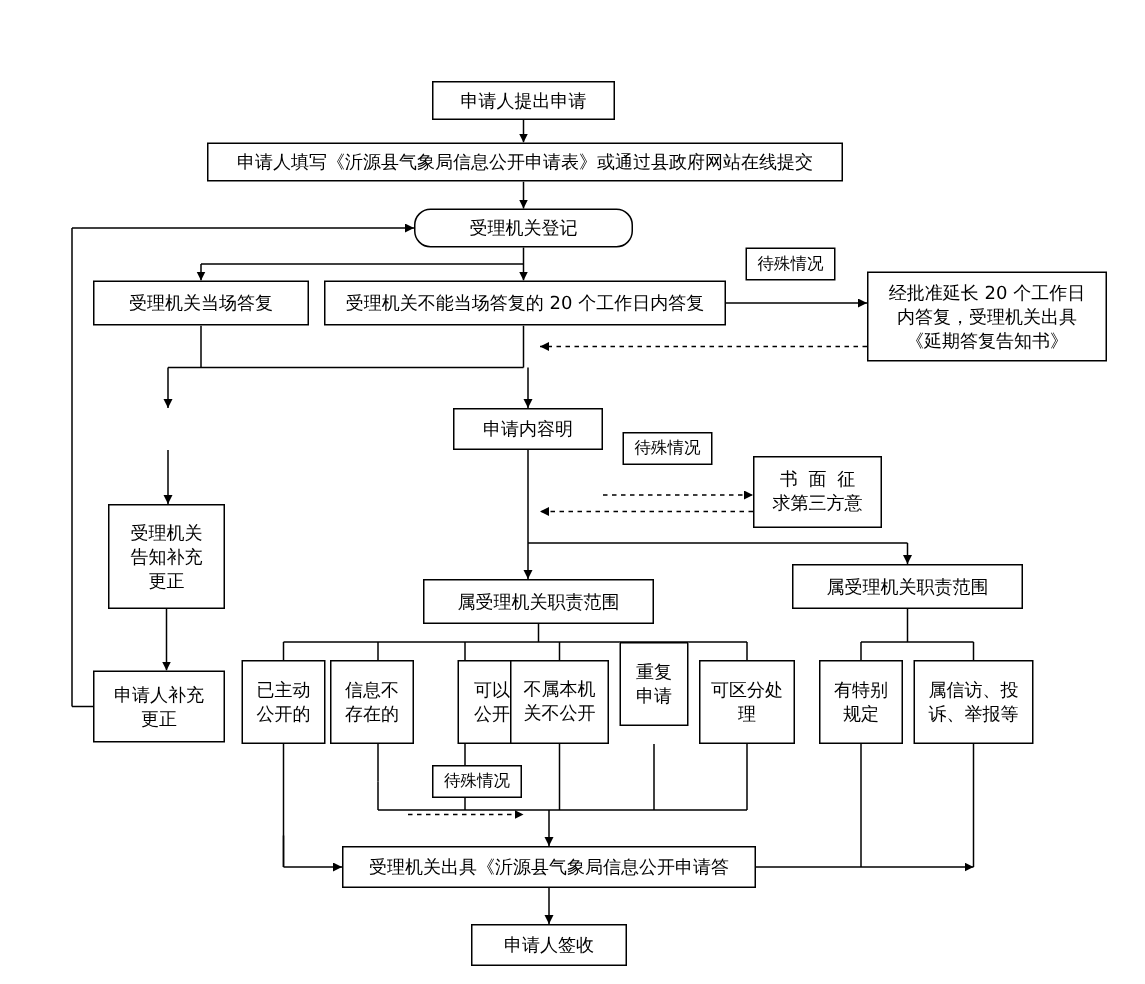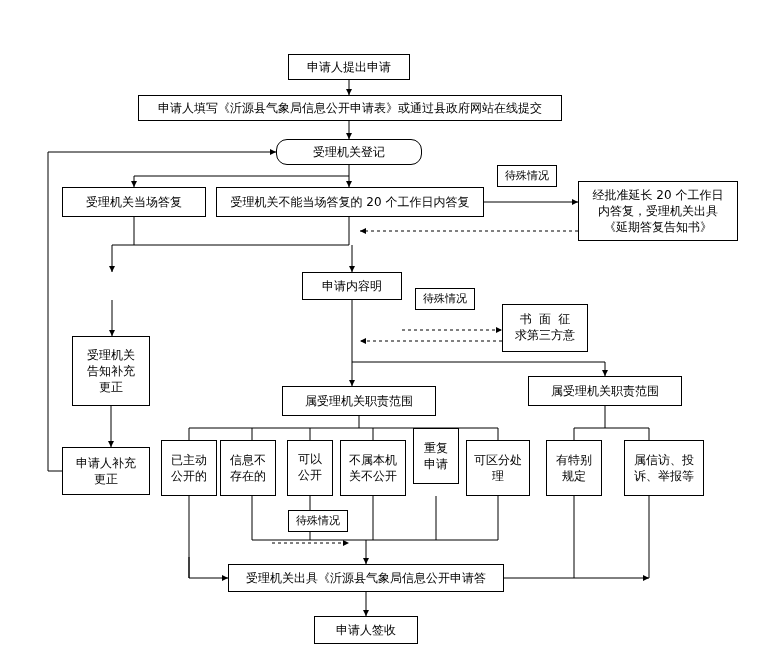--- a/index.html
+++ b/index.html
@@ -151,31 +151,31 @@
 求第三方意</div>
   <div class="node" style="left:72px;top:336px;width:78px;height:70px;">受理机关
 告知补充
 更正</div>
   <div class="node" style="left:282px;top:386px;width:154px;height:30px;">属受理机关职责范围</div>
   <div class="node" style="left:528px;top:376px;width:154px;height:30px;">属受理机关职责范围</div>
   <div class="node" style="left:161px;top:440px;width:56px;height:56px;">已主动
 公开的</div>
   <div class="node" style="left:208px;top:440px;width:56px;height:56px;margin-left:12px;">信息不
 存在的</div>
-  <div class="node" style="left:287px;top:440px;width:46px;height:56px;font-family:Liberation Mono, monospace;">可以
+  <div class="node" style="left:305px;top:440px;width:46px;height:56px;">可以
 公开</div>
-  <div class="node" style="left:340px;top:440px;width:66px;height:56px;">不属本机
+  <div class="node" style="left:340px;top:440px;width:66px;height:56px;font-family:Liberation Mono, monospace;">不属本机
 关不公开</div>
   <div class="node" style="left:413px;top:428px;width:46px;height:56px;">重复
 申请</div>
   <div class="node" style="left:466px;top:440px;width:64px;height:56px;">可区分处
 理</div>
   <div class="node" style="left:546px;top:440px;width:56px;height:56px;">有特别
 规定</div>
-  <div class="node" style="left:624px;top:440px;width:80px;height:56px;text-align:center;">属信访、投
+  <div class="node" style="left:609px;top:440px;width:80px;height:56px;text-align:center;">属信访、投
 诉、举报等</div>
   <div class="node" style="left:62px;top:447px;width:88px;height:48px;">申请人补充
 更正</div>
   <div class="node small" style="left:288px;top:510px;width:60px;height:22px;">待殊情况</div>
   <div class="node" style="left:228px;top:564px;width:276px;height:28px;">受理机关出具《沂源县气象局信息公开申请答</div>
   <div class="node" style="left:314px;top:616px;width:104px;height:28px;">申请人签收</div>
 
 </div>
 
 </body></html>

